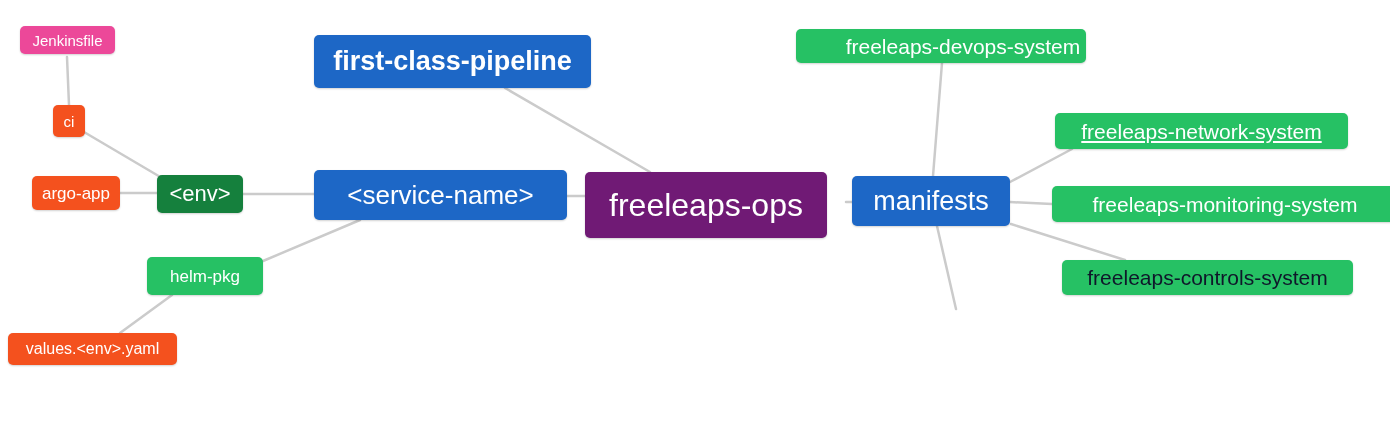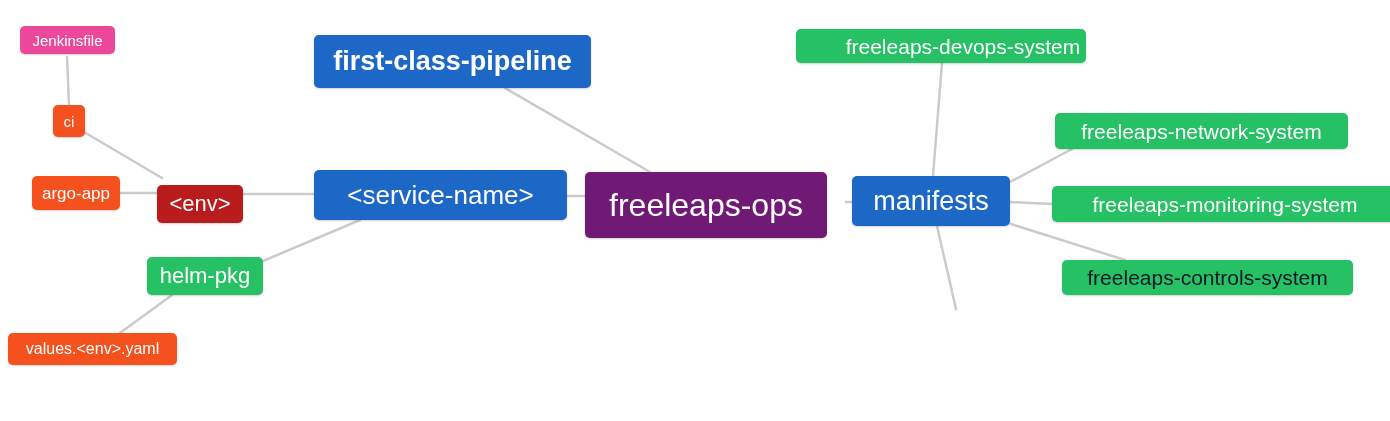--- a/index.html
+++ b/index.html
@@ -54,24 +54,24 @@
       <line x1="933" y1="176" x2="942" y2="63" stroke="#CBCBCB" stroke-width="2.5" stroke-linecap="round"></line>
       <line x1="1010" y1="182" x2="1072" y2="149" stroke="#CBCBCB" stroke-width="2.5" stroke-linecap="round"></line>
       <line x1="1010" y1="202" x2="1052" y2="204" stroke="#CBCBCB" stroke-width="2.5" stroke-linecap="round"></line>
       <line x1="1011" y1="224" x2="1125" y2="260" stroke="#CBCBCB" stroke-width="2.5" stroke-linecap="round"></line>
       <line x1="937" y1="226" x2="956" y2="309" stroke="#CBCBCB" stroke-width="2.5" stroke-linecap="round"></line>
     </svg>
 
 <div class="node" style="left: 20px; top: 26px; width: 95px; height: 28px; font-size: 15px; background: #ec4899; color: rgb(255, 255, 255);">Jenkinsfile</div>
     <div class="node" style="left: 53px; top: 105px; width: 32px; height: 32px; font-size: 15px; background: rgb(244, 81, 30); color: rgb(255, 255, 255);">ci</div>
     <div class="node" style="left: 32px; top: 176px; width: 88px; height: 34px; font-size: 17px; background: rgb(244, 81, 30); color: rgb(255, 255, 255);">argo-app</div>
-    <div class="node" style="left: 157px; top: 185px; width: 86px; height: 38px; font-size: 22px; background: #b91c1c; color: rgb(255, 255, 255);">&lt;env&gt;</div>
+    <div class="node" style="left: 157px; top: 175px; width: 86px; height: 38px; font-size: 22px; background: #15803d; color: rgb(255, 255, 255);">&lt;env&gt;</div>
     <div class="node" style="left: 314px; top: 35px; width: 277px; height: 53px; font-size: 27px; background: rgb(29, 103, 198); color: rgb(255, 255, 255); font-weight: bold;">first-class-pipeline</div>
     <div class="node" style="left: 314px; top: 170px; width: 253px; height: 50px; font-size: 26px; background: rgb(29, 103, 198); color: rgb(255, 255, 255);">&lt;service-name&gt;</div>
     <div class="node" style="left: 585px; top: 172px; width: 242px; height: 66px; font-size: 32px; background: #701a75; color: rgb(255, 255, 255);">freeleaps-ops</div>
     <div class="node" style="left: 852px; top: 176px; width: 158px; height: 50px; font-size: 27px; background: rgb(29, 103, 198); color: rgb(255, 255, 255);">manifests</div>
-    <div class="node" style="left: 147px; top: 257px; width: 116px; height: 38px; font-size: 22px; background: rgb(38, 193, 100); color: rgb(255, 255, 255);">helm-pkg</div>
+    <div class="node" style="left: 147px; top: 257px; width: 116px; height: 38px; font-size: 17px; background: rgb(38, 193, 100); color: rgb(255, 255, 255);">helm-pkg</div>
     <div class="node" style="left: 8px; top: 333px; width: 169px; height: 32px; font-size: 16px; background: rgb(244, 81, 30); color: rgb(255, 255, 255);">values.&lt;env&gt;.yaml</div>
     <div class="node" style="left: 796px; top: 29px; width: 290px; height: 34px; font-size: 21px; background: rgb(38, 193, 100); color: rgb(255, 255, 255); padding-left: 44px;">freeleaps-devops-system</div>
-    <div class="node" style="left: 1055px; top: 113px; width: 293px; height: 36px; font-size: 21px; background: rgb(38, 193, 100); color: rgb(255, 255, 255);">freeleaps-network-system</div>
+    <div class="node" style="left: 1055px; top: 113px; width: 293px; height: 36px; font-size: 21px; background: rgb(38, 193, 100); color: rgb(255, 255, 255); text-decoration: underline;">freeleaps-network-system</div>
     <div class="node" style="left: 1052px; top: 186px; width: 346px; height: 36px; font-size: 21px; background: rgb(38, 193, 100); color: rgb(255, 255, 255);">freeleaps-monitoring-system</div>
     <div class="node" style="left: 1062px; top: 260px; width: 291px; height: 35px; font-size: 21px; background: rgb(38, 193, 100); color: #0f172a;">freeleaps-controls-system</div>
   </div>
 
 </body></html>

